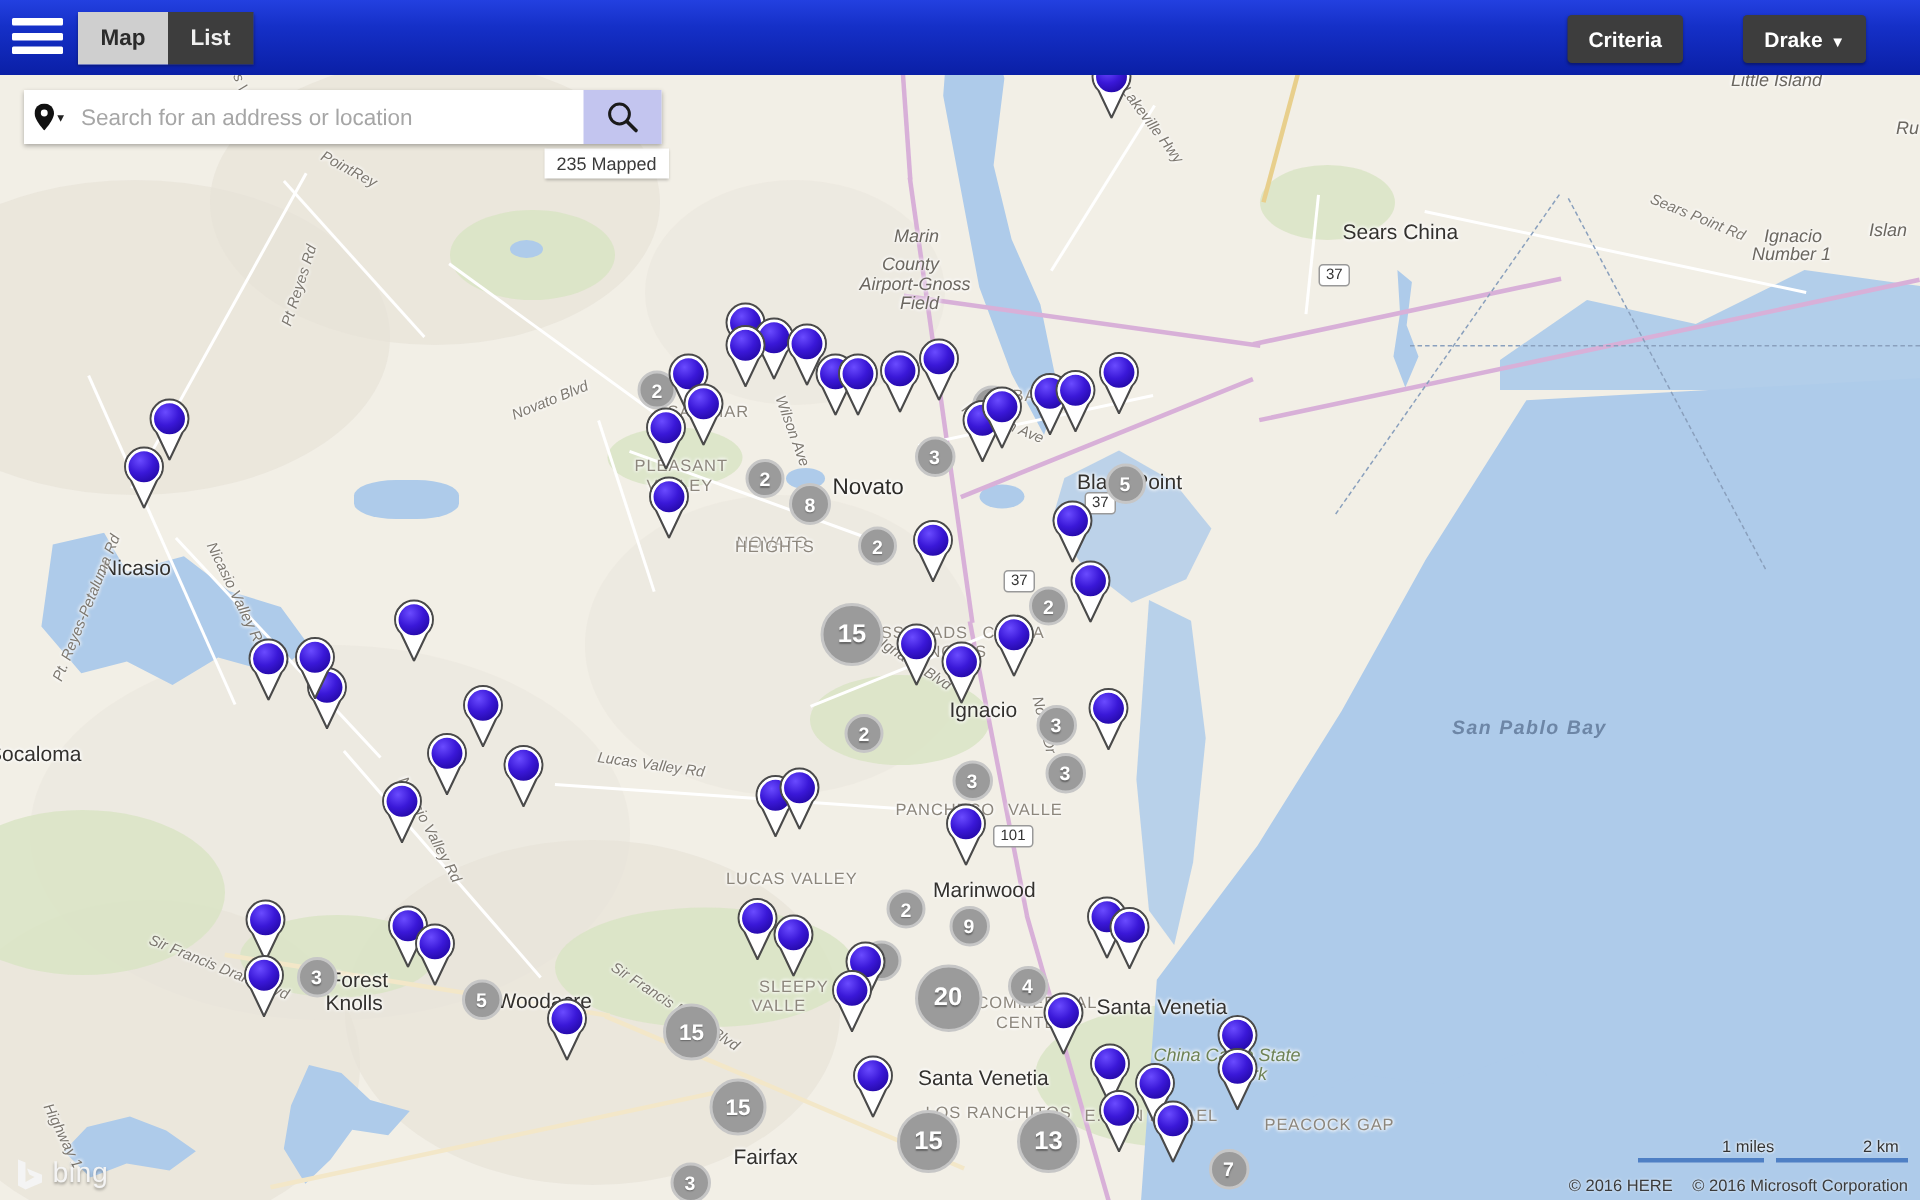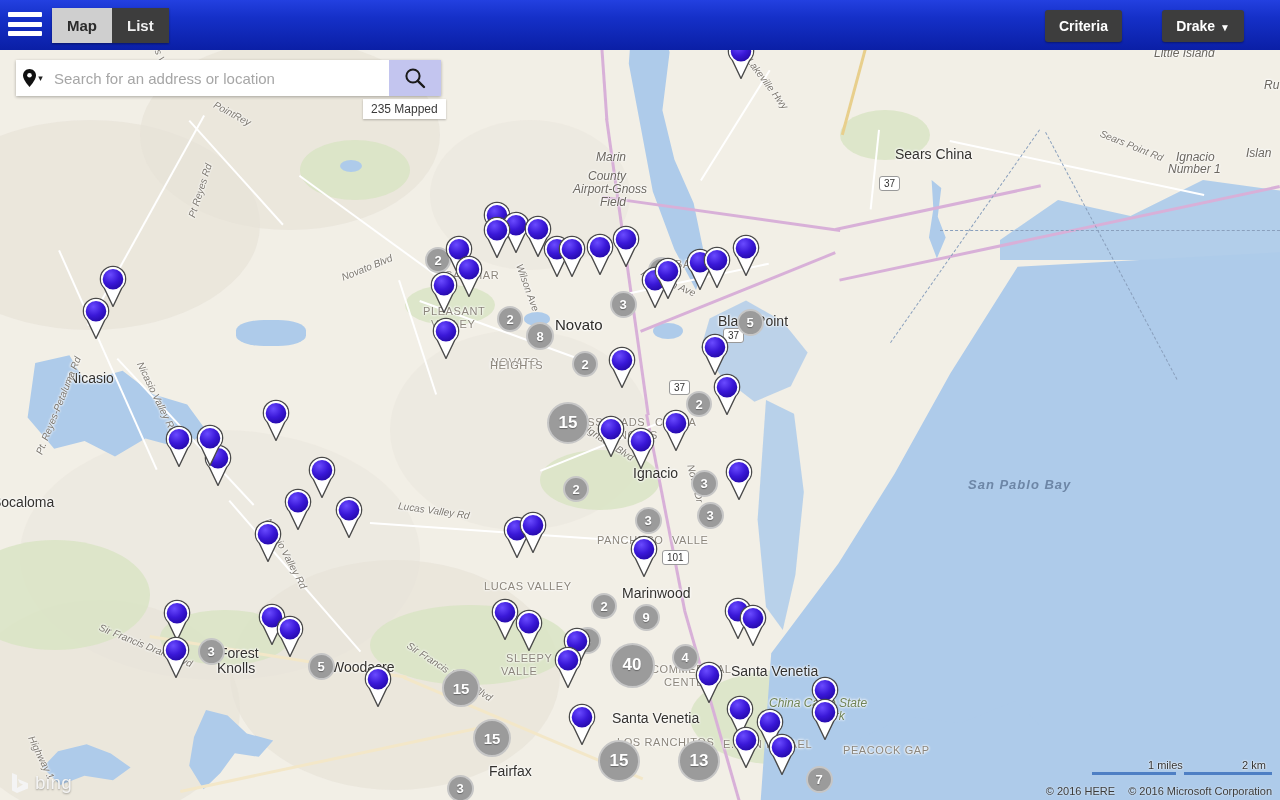--- a/index.html
+++ b/index.html
@@ -262,21 +262,21 @@
       <div class="cluster" style="width: 27px; height: 27px; left: 647.5px; top: 256.5px; font-size: 13px; background: rgb(155, 155, 155); border-color: rgb(198, 198, 198);">6</div>
       <div class="cluster" style="width: 27px; height: 27px; left: 736.5px; top: 308.5px; font-size: 13px; background: rgb(155, 155, 155); border-color: rgb(198, 198, 198);">5</div>
       <div class="cluster" style="width: 26px; height: 26px; left: 686px; top: 391px; font-size: 13px; background: rgb(155, 155, 155); border-color: rgb(198, 198, 198);">2</div>
       <div class="cluster" style="width: 42px; height: 42px; left: 547px; top: 402px; font-size: 17px; background: rgb(155, 155, 155); border-color: rgb(198, 198, 198);">15</div>
       <div class="cluster" style="width: 26px; height: 26px; left: 563px; top: 476px; font-size: 13px; background: rgb(155, 155, 155); border-color: rgb(198, 198, 198);">2</div>
       <div class="cluster" style="width: 27px; height: 27px; left: 690.5px; top: 469.5px; font-size: 13px; background: rgb(155, 155, 155); border-color: rgb(198, 198, 198);">3</div>
       <div class="cluster" style="width: 27px; height: 27px; left: 696.5px; top: 501.5px; font-size: 13px; background: rgb(155, 155, 155); border-color: rgb(198, 198, 198);">3</div>
       <div class="cluster" style="width: 27px; height: 27px; left: 634.5px; top: 506.5px; font-size: 13px; background: rgb(155, 155, 155); border-color: rgb(198, 198, 198);">3</div>
       <div class="cluster" style="width: 26px; height: 26px; left: 591px; top: 593px; font-size: 13px; background: rgb(155, 155, 155); border-color: rgb(198, 198, 198);">2</div>
       <div class="cluster" style="width: 27px; height: 27px; left: 632.5px; top: 603.5px; font-size: 13px; background: rgb(155, 155, 155); border-color: rgb(198, 198, 198);">9</div>
-      <div class="cluster" style="width: 45px; height: 45px; left: 609.5px; top: 642.5px; font-size: 17px; background: rgb(155, 155, 155); border-color: rgb(198, 198, 198);">40</div>
+      <div class="cluster" style="width: 45px; height: 45px; left: 609.5px; top: 642.5px; font-size: 17px; background: rgb(155, 155, 155); border-color: rgb(198, 198, 198);">20</div>
       <div class="cluster" style="width: 27px; height: 27px; left: 671.5px; top: 643.5px; font-size: 13px; background: rgb(155, 155, 155); border-color: rgb(198, 198, 198);">4</div>
       <div class="cluster" style="width: 27px; height: 27px; left: 573.5px; top: 626.5px; font-size: 13px; background: rgb(155, 155, 155); border-color: rgb(198, 198, 198);">3</div>
       <div class="cluster" style="width: 38px; height: 38px; left: 442px; top: 669px; font-size: 15px; background: rgb(155, 155, 155); border-color: rgb(198, 198, 198);">15</div>
       <div class="cluster" style="width: 38px; height: 38px; left: 473px; top: 719px; font-size: 15px; background: rgb(155, 155, 155); border-color: rgb(198, 198, 198);">15</div>
       <div class="cluster" style="width: 42px; height: 42px; left: 598px; top: 740px; font-size: 17px; background: rgb(155, 155, 155); border-color: rgb(198, 198, 198);">15</div>
       <div class="cluster" style="width: 42px; height: 42px; left: 678px; top: 740px; font-size: 17px; background: rgb(155, 155, 155); border-color: rgb(198, 198, 198);">13</div>
       <div class="cluster" style="width: 27px; height: 27px; left: 805.5px; top: 765.5px; font-size: 13px; background: rgb(155, 155, 155); border-color: rgb(198, 198, 198);">7</div>
       <div class="cluster" style="width: 27px; height: 27px; left: 446.5px; top: 774.5px; font-size: 13px; background: rgb(155, 155, 155); border-color: rgb(198, 198, 198);">3</div>
       <div class="cluster" style="width: 27px; height: 27px; left: 197.5px; top: 637.5px; font-size: 13px; background: rgb(155, 155, 155); border-color: rgb(198, 198, 198);">3</div>
       <div class="cluster" style="width: 27px; height: 27px; left: 307.5px; top: 652.5px; font-size: 13px; background: rgb(155, 155, 155); border-color: rgb(198, 198, 198);">5</div>

